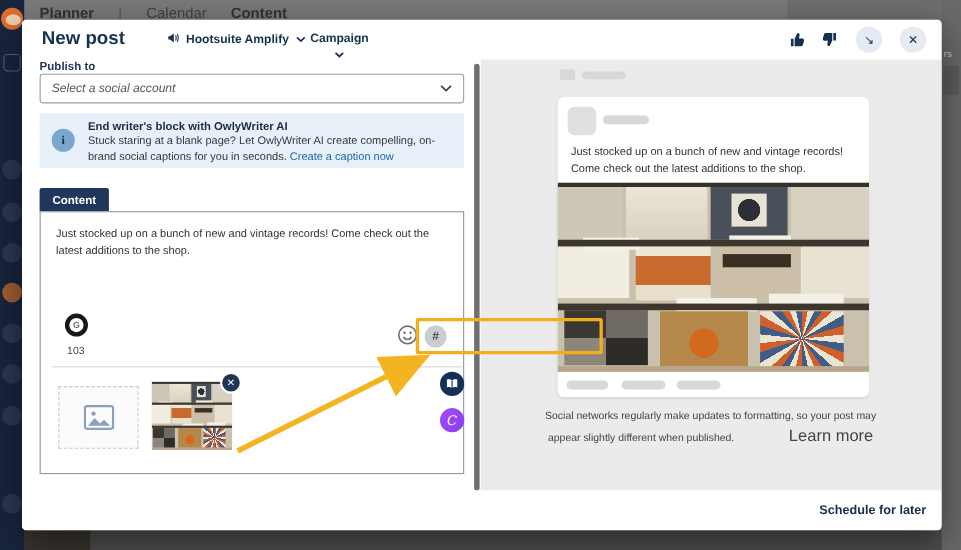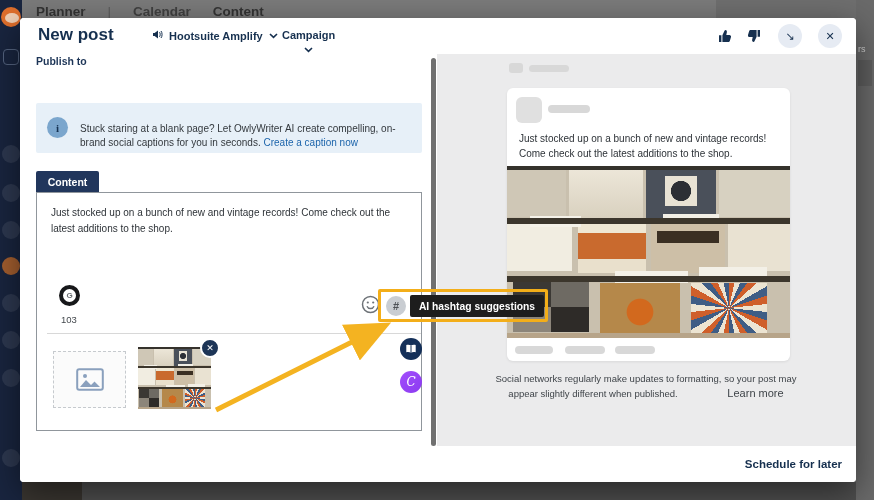--- a/index.html
+++ b/index.html
@@ -2,21 +2,21 @@
 <html><head>
 <meta charset="utf-8">
 <style>
   * { margin:0; padding:0; box-sizing:border-box; }
   html,body { width:874px; height:500px; font-family:"Liberation Sans", sans-serif; }
   .stage { position:relative; width:874px; height:500px; overflow:hidden; background:#6f6f6f; }
 
   
   .bg-topbar { position:absolute; left:0; top:0; width:716px; height:27px; background:#7b7b7b; }
   .bg-tabs { position:absolute; left:36px; top:4px; display:flex; gap:22px; align-items:center; font-size:13.5px; color:#343434; font-weight:bold; }
-  .bg-tab.dim { font-weight:700; color:#414141; }
+  .bg-tab.dim { font-weight:400; color:#414141; }
   .bg-sep { color:#5a5a5a; font-weight:400; }
   .bg-bottom { position:absolute; left:0; top:482px; width:874px; height:18px; background:#4f4f4f; }
   .bg-photo { position:absolute; left:22px; top:482px; width:60px; height:18px; background:#3a3631; }
   .bg-right { position:absolute; left:856px; top:0; width:18px; height:500px; background:#6a6a6a; }
   .bg-right .edge-text { position:absolute; left:2px; top:44px; font-size:9px; color:#d2d2d2; }
   .bg-right .edge-box { position:absolute; left:2px; top:60px; width:14px; height:26px; background:#5e5e5e; }
 
   .bg-sidebar { position:absolute; left:0; top:0; width:22px; height:500px; background:#19253f; }
   .sb-logo { position:absolute; left:1px; top:7px; width:20px; height:20px; border-radius:50%; background:#e06f2c; overflow:hidden; }
   .sb-logo::after { content:""; position:absolute; left:4px; top:6px; width:14px; height:10px; border-radius:50%; background:#f3e2cf; opacity:.85; }
@@ -72,21 +72,21 @@
   .sk { background:#d8d8d8; border-radius:4px; }
   .pv-chip { position:absolute; left:489px; top:45px; width:14px; height:10px; border-radius:3px; }
   .pv-bar { position:absolute; left:509px; top:47px; width:40px; height:7px; }
   .pv-card { position:absolute; left:487px; top:70px; width:283px; height:273px; background:#fff; border-radius:6px; box-shadow:0 1px 3px rgba(0,0,0,.08); }
   .pv-avatar { position:absolute; left:9px; top:9px; width:26px; height:26px; border-radius:6px; background:#e0e0e0; }
   .pv-name { position:absolute; left:41px; top:17px; width:42px; height:8px; }
   .pv-text { position:absolute; left:12px; top:44px; width:262px; font-size:10px; line-height:1.45; color:#2e3338; }
   .pv-img { position:absolute; left:0; top:78px; width:283px; height:172px; }
   .pv-pill { position:absolute; height:8px; border-radius:4px; top:258px; }
   .pv-disclaimer { position:absolute; left:470px; top:354px; width:312px; text-align:center; font-size:9.5px; line-height:1.45; color:#3f4449; }
-  .pv-disclaimer .b-link { font-size:11px;padding-left:47px; }
+  .pv-disclaimer .b-link { font-size:15px;padding-left:47px; }
 
   
   .records-mosaic { position:relative; overflow:hidden; background:#c9c0ae; }
   .records-mosaic div { position:absolute; }
 
   
   .m-footer { position:absolute; left:0; bottom:0; width:836px; height:36px; background:#fff; z-index:10; display:flex; align-items:center; justify-content:flex-end; gap:24px; padding-right:14px; }
   .schedule-link { font-size:11.5px; font-weight:bold; color:#16304f; cursor:pointer; }
   .post-btn { display:flex; align-items:center; height:27px; background:#f9a71d; border-radius:3px; cursor:pointer; }
   .post-btn .pb-label { padding:0 16px; font-size:11.5px; font-weight:bold; color:#16304f; }
@@ -166,23 +166,30 @@
         <div class="circle-btn">
             <span>↘</span>
           </div>
         <div class="circle-btn">
             <span>✕</span>
           </div>
       </div>
     </div>
 
     <div class="lbl">Publish to</div>
+    <div class="select-box">
+      <span class="ph">Select a social account</span>
+      <svg width="11" height="7" viewBox="0 0 11 7">
+          <path d="M1 1l4.5 4.4L10 1" stroke="#3c4147" stroke-width="1.6" fill="none"></path>
+        </svg>
+    </div>
 
     <div class="banner">
       <div class="info">i</div>
+      <div class="b-title">End writer's block with OwlyWriter AI</div>
       <div class="b-body"><span>Stuck staring at a blank page? Let OwlyWriter AI create compelling, on-brand social captions for you in seconds.</span>
         <span class="b-link">Create a caption now</span></div>
     </div>
 
     <div class="content-tab">Content</div>
 
     <div class="content-box">
       <div class="post-text">Just stocked up on a bunch of new and vintage records! Come check out the latest additions to the shop.</div>
       <div class="g-badge">G</div>
       <div class="char-count">103</div>
@@ -230,21 +237,20 @@
         <circle cx="6.8" cy="7.5" r="1.1" fill="#6d7277"></circle>
           <circle cx="12.2" cy="7.5" r="1.1" fill="#6d7277"></circle>
         <path d="M6 11.3a3.8 3.8 0 0 0 7 0" fill="none" stroke="#6d7277" stroke-width="1.5"></path>
       </svg>
     </div>
 
     <div class="highlight-box">
       <div class="hash-btn">
           <span>#</span>
         </div>
-      <div class="hash-tooltip">AI hashtag suggestions</div>
     </div>
 
     <div class="media-btn">
       <svg width="12" height="10" viewBox="0 0 12 10">
         <path d="M6 1.6C4.8.6 2.9.5 1.3 1v7.2c1.6-.5 3.5-.4 4.7.6 1.2-1 3.1-1.1 4.7-.6V1C9.1.5 7.2.6 6 1.6z" fill="#fff"></path>
         <path d="M6 1.6v7.2" stroke="#143059" stroke-width="1"></path>
       </svg>
     </div>
     <div class="canva-btn">
         <span>C</span>

